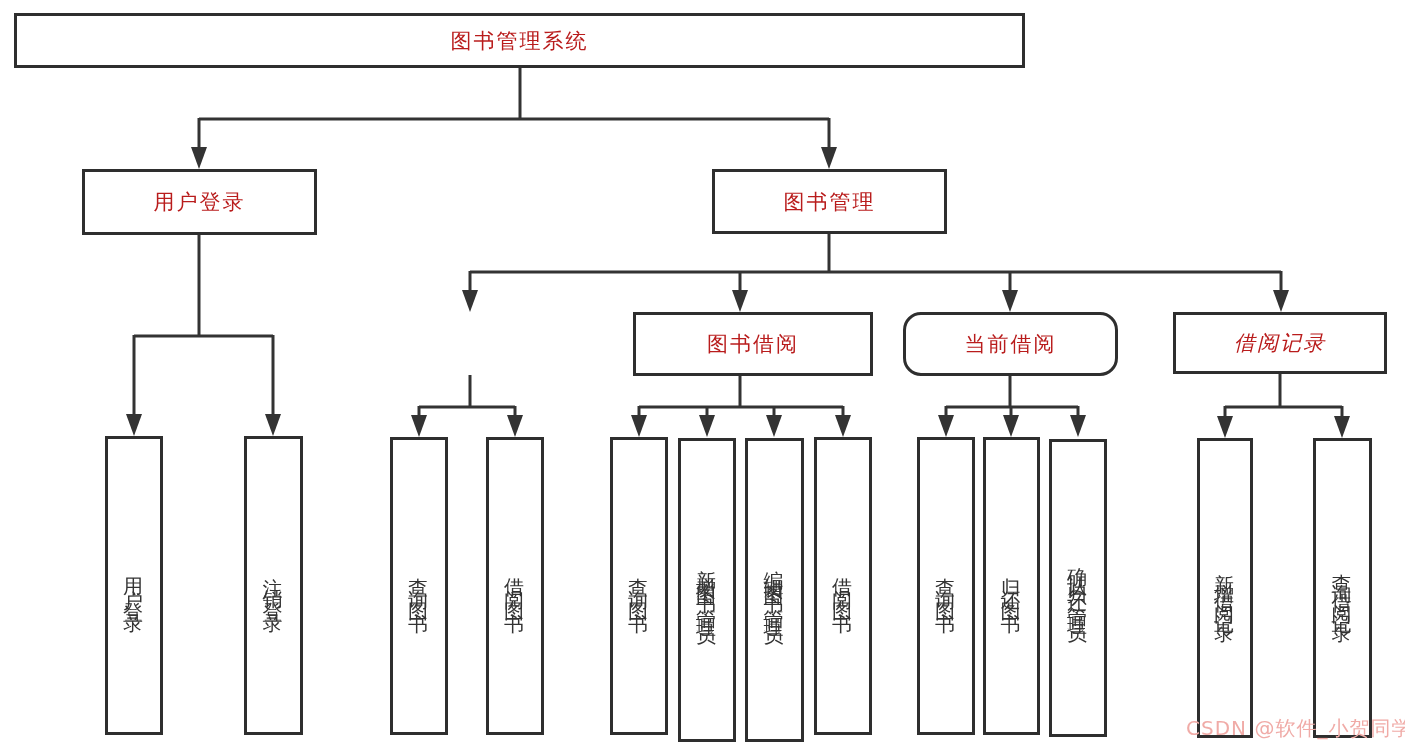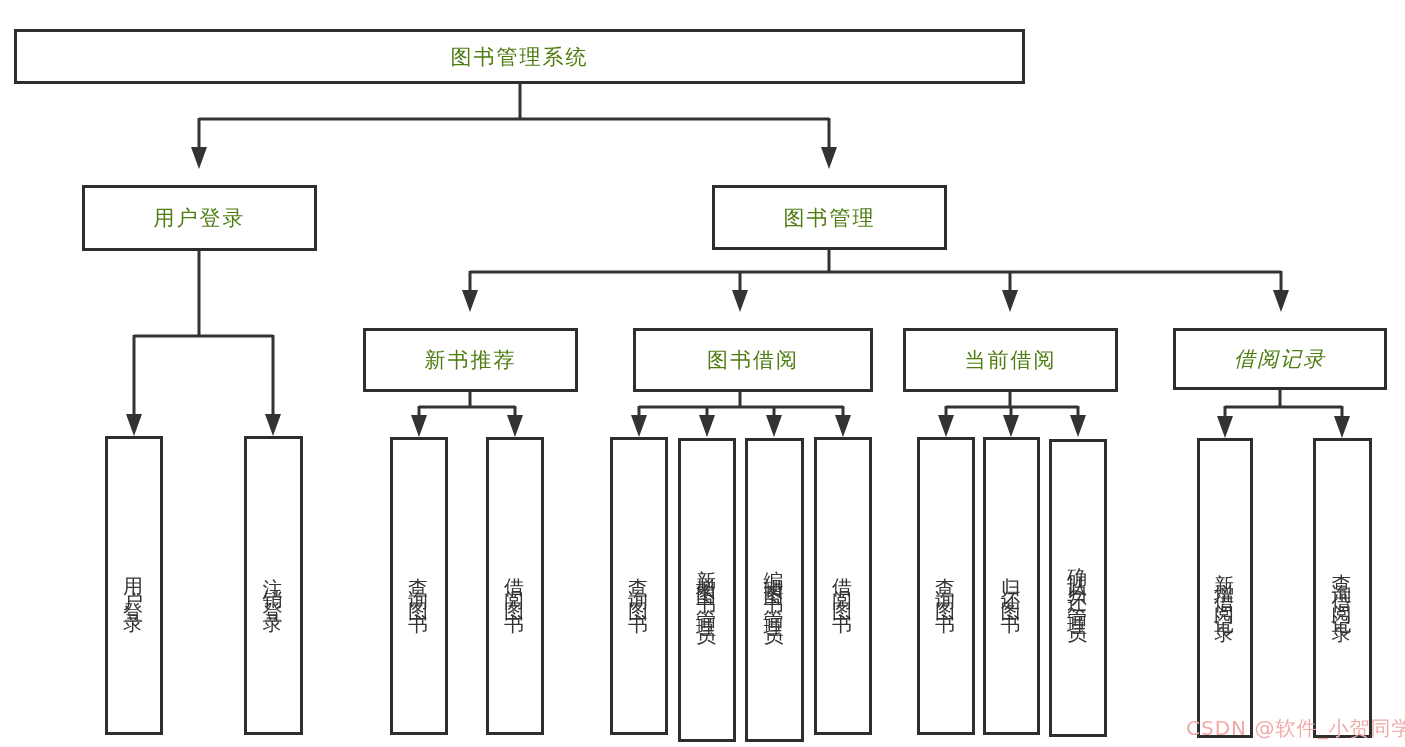--- a/index.html
+++ b/index.html
@@ -4,40 +4,40 @@
 <style>
   html,body{margin:0;padding:0;background:#ffffff;}
   #canvas{
     position:relative;width:1405px;height:747px;background:#ffffff;overflow:hidden;
     font-family:"DejaVu Sans",sans-serif;
   }
   #wires{position:absolute;left:0;top:0;z-index:1;}
   .hbox{
     position:absolute;box-sizing:border-box;border:3px solid #2e2e2e;background:#ffffff;
     display:flex;align-items:center;justify-content:center;
-    font-size:21px;color:#4d7c0f;letter-spacing:2px;z-index:2;margin-top:16px;
+    font-size:21px;color:#b91c1c;letter-spacing:2px;z-index:2;
   }
   .vcol{
     position:absolute;box-sizing:border-box;border:3px solid #2e2e2e;background:#ffffff;
     display:flex;align-items:center;justify-content:center;z-index:2;
   }
   .vcol span{
     writing-mode:vertical-rl;text-orientation:mixed;white-space:nowrap;
     font-size:20px;color:#333333;
   }
   .sp-wide span{letter-spacing:12px;}
   .sp-mid  span{letter-spacing:10px;}
   .sp-tight span{letter-spacing:8px;}
   
   .b-root{left:14px;top:13px;width:1011px;height:55px;}
   .b-l2a{left:82px;top:169px;width:235px;height:66px;}
   .b-l2b{left:712px;top:169px;width:235px;height:65px;}
   .b-l3a{left:363px;top:312px;width:215px;height:64px;}
   .b-l3b{left:633px;top:312px;width:240px;height:64px;}
-  .b-l3c{left:903px;top:312px;width:215px;height:64px;}
+  .b-l3c{left:903px;top:312px;width:215px;height:64px;border-radius:18px;}
   .b-l3d{left:1173px;top:312px;width:214px;height:62px;font-style:italic;}
   .c1 {left:105px;top:436px;width:58px;height:299px;}
   .c2 {left:244px;top:436px;width:59px;height:299px;}
   .c3 {left:390px;top:437px;width:58px;height:298px;}
   .c4 {left:486px;top:437px;width:58px;height:298px;}
   .c5 {left:610px;top:437px;width:58px;height:298px;}
   .c6 {left:678px;top:438px;width:58px;height:304px;}
   .c7 {left:745px;top:438px;width:59px;height:304px;}
   .c8 {left:814px;top:437px;width:58px;height:298px;}
   .c9 {left:917px;top:437px;width:58px;height:298px;}
@@ -118,23 +118,20 @@
     <span>图书管理系统</span>
   </div>
 
   <div class="hbox b-l2a">
     <span>用户登录</span>
   </div>
   <div class="hbox b-l2b">
     <span>图书管理</span>
   </div>
 
-  <div class="hbox b-l3a">
-    <span>新书推荐</span>
-  </div>
   <div class="hbox b-l3b">
     <span>图书借阅</span>
   </div>
   <div class="hbox b-l3c">
     <span>当前借阅</span>
   </div>
   <div class="hbox b-l3d">
     <span>借阅记录</span>
   </div>
 

